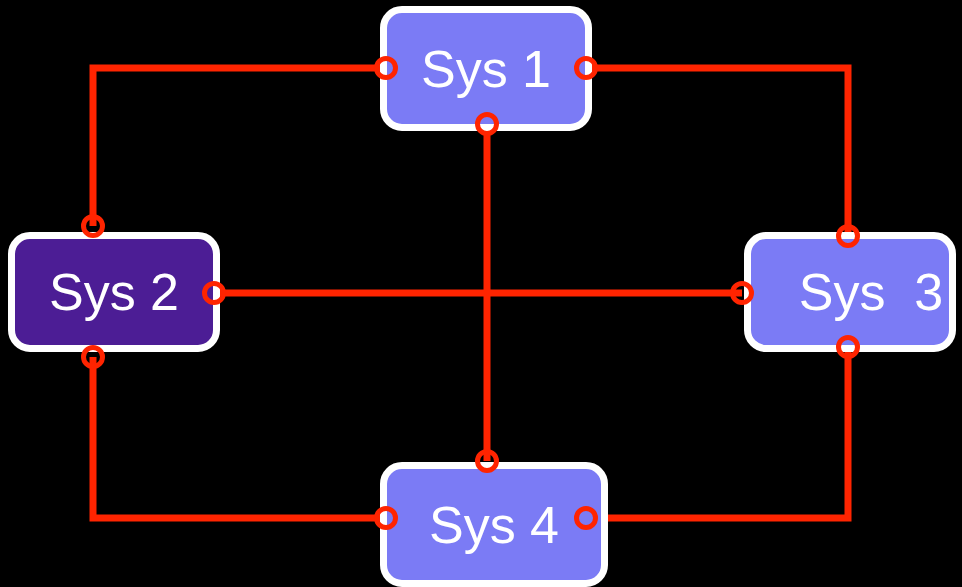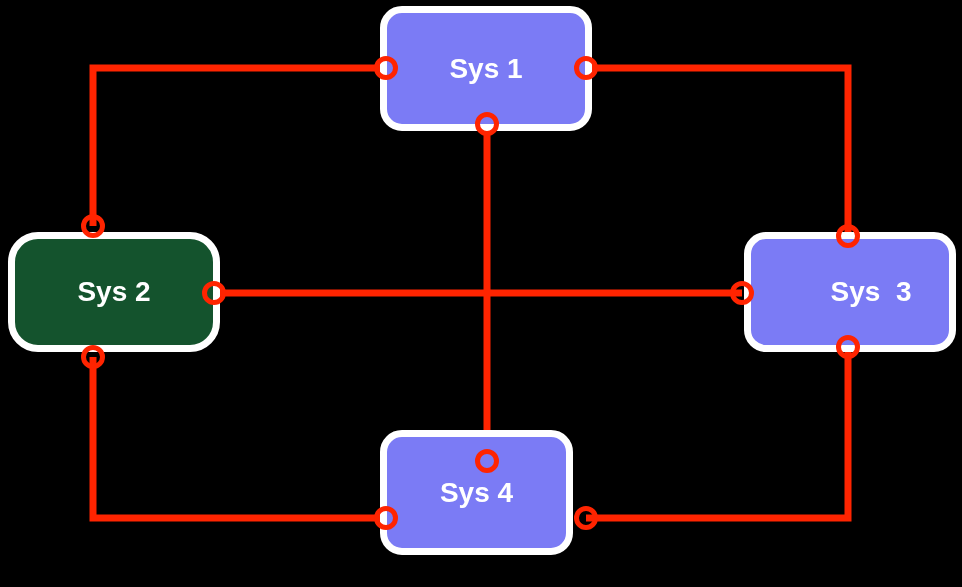--- a/index.html
+++ b/index.html
@@ -30,25 +30,25 @@
     background: #7b7bf5;
     border: 7px solid #ffffff;
     border-radius: 22px;
     display: flex;
     align-items: center;
     justify-content: center;
     z-index: 2;
   }
   .block-label {
     color: #ffffff;
-    font-size: 28px;
+    font-size: 52px;
     line-height: 1;
     letter-spacing: 0px;
     white-space: pre;
-    font-weight: 700;
+    font-weight: 400;
   }
   .port {
     position: absolute;
     width: 24px;
     height: 24px;
     box-sizing: border-box;
     border: 5px solid #ff2400;
     border-radius: 50%;
     background: transparent;
     z-index: 3;
@@ -65,29 +65,29 @@
       <polyline points="487,124 487,461" fill="none" stroke="#ff2400" stroke-width="7" stroke-linecap="butt" stroke-linejoin="miter"></polyline>
       <polyline points="214,293 742,293" fill="none" stroke="#ff2400" stroke-width="7" stroke-linecap="butt" stroke-linejoin="miter"></polyline>
       <polyline points="93,357 93,518 386,518" fill="none" stroke="#ff2400" stroke-width="7" stroke-linecap="butt" stroke-linejoin="miter"></polyline>
       <polyline points="848,347 848,518 586,518" fill="none" stroke="#ff2400" stroke-width="7" stroke-linecap="butt" stroke-linejoin="miter"></polyline>
     </svg>
 
   <div class="block" style="left: 380px; top: 6px; width: 212px; height: 125px; background: rgb(123, 123, 245); border-color: rgb(255, 255, 255);">
     <span class="block-label" style="color: rgb(255, 255, 255);">Sys 1</span>
   </div>
 
-  <div class="block" style="left: 8px; top: 232px; width: 212px; height: 120px; background: #14532d; border-color: rgb(255, 255, 255); border-radius: 30px;">
+  <div class="block" style="left: 8px; top: 232px; width: 212px; height: 120px; background: #4c1d95; border-color: rgb(255, 255, 255);">
     <span class="block-label" style="color: rgb(255, 255, 255);">Sys 2</span>
   </div>
 
   <div class="block" style="left: 744px; top: 232px; width: 212px; height: 120px; background: rgb(123, 123, 245); border-color: rgb(255, 255, 255); padding-left: 42px;">
     <span class="block-label" style="color: rgb(255, 255, 255);">Sys  3</span>
   </div>
 
-  <div class="block" style="left: 380px; top: 430px; width: 193px; height: 125px; background: rgb(123, 123, 245); border-color: rgb(255, 255, 255);">
+  <div class="block" style="left: 380px; top: 462px; width: 228px; height: 125px; background: rgb(123, 123, 245); border-color: rgb(255, 255, 255);">
     <span class="block-label" style="color: rgb(255, 255, 255);">Sys 4</span>
   </div>
 
 <div class="port" style="left: 374px; top: 56px; border-color: rgb(255, 36, 0);"></div>
     <div class="port" style="left: 574px; top: 56px; border-color: rgb(255, 36, 0);"></div>
     <div class="port" style="left: 475px; top: 112px; border-color: rgb(255, 36, 0);"></div>
     <div class="port" style="left: 81px; top: 214px; border-color: rgb(255, 36, 0);"></div>
     <div class="port" style="left: 202px; top: 281px; border-color: rgb(255, 36, 0);"></div>
     <div class="port" style="left: 81px; top: 345px; border-color: rgb(255, 36, 0);"></div>
     <div class="port" style="left: 836px; top: 224px; border-color: rgb(255, 36, 0);"></div>

